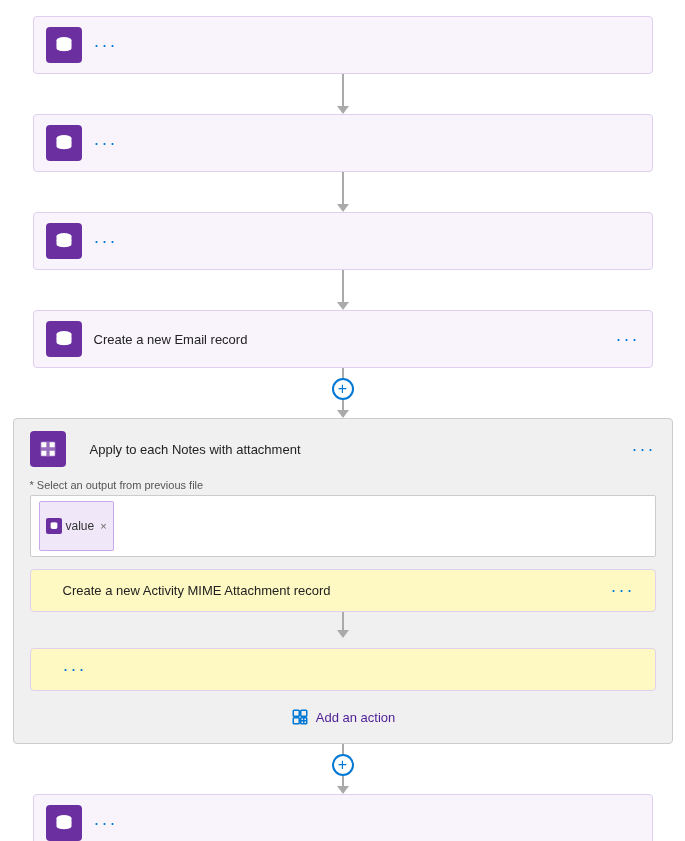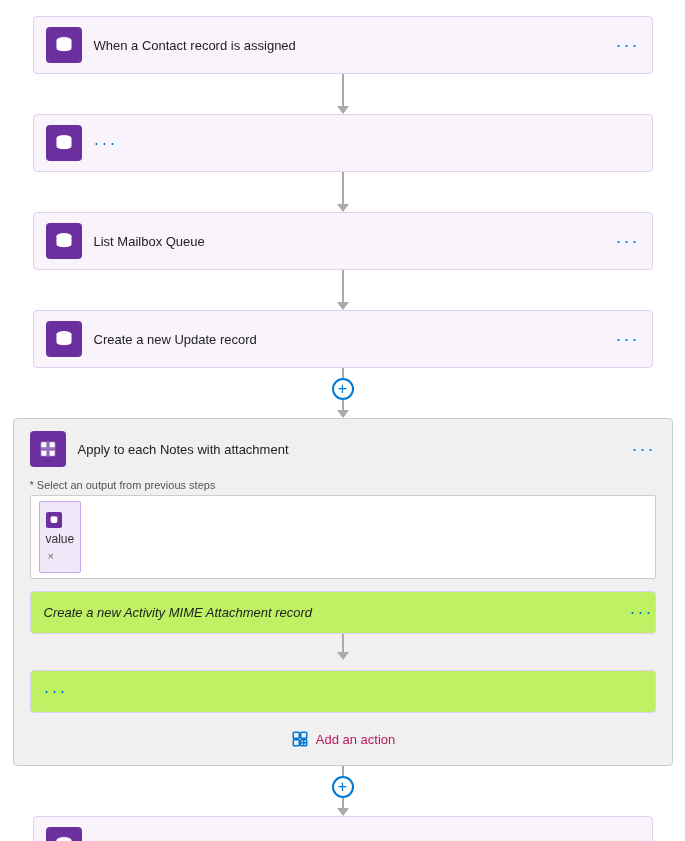--- a/index.html
+++ b/index.html
@@ -137,21 +137,21 @@
       width: 660px;
       background: #f0f0f0;
       border: 1px solid #ccc;
       border-radius: 4px;
       padding: 12px 16px 16px 16px;
     }
 
     .loop-header {
       display: flex;
       align-items: center;
-      gap: 12px;
+      gap: 24px;
       margin-bottom: 12px;
     }
 
     .loop-icon {
       width: 36px;
       height: 36px;
       background: #6b2fa0;
       border-radius: 4px;
       display: flex;
       align-items: center;
@@ -196,29 +196,28 @@
       border: 1px solid #ccc;
       border-radius: 2px;
       padding: 5px 8px;
       display: flex;
       align-items: center;
       gap: 6px;
     }
 
     .value-tag {
       display: flex;
-      align-items: flex-start;
+      align-items: center;
       gap: 4px;
       background: #f0e8f8;
       border: 1px solid #c8a8e8;
       border-radius: 2px;
-      padding: 10px 6px;
+      padding: 16px 6px;
       font-size: 12px;
       color: #333;
-      flex-direction: column;
     }
 
     .value-tag .tag-icon {
       width: 16px;
       height: 16px;
       background: #6b2fa0;
       border-radius: 2px;
       display: flex;
       align-items: center;
       justify-content: center;
@@ -234,28 +233,27 @@
     .value-tag .tag-close {
       cursor: pointer;
       color: #666;
       font-size: 11px;
       margin-left: 2px;
     }
 
     
     .inner-card {
       width: 100%;
-      background: #bef264;
+      background: #fef9c3;
       border: 1px solid #e0d0ef;
       border-radius: 4px;
       display: flex;
       align-items: center;
-      padding: 10px 1px;
+      padding: 10px 20px;
       gap: 12px;
-      font-style: italic;
     }
 
     .inner-card .card-label {
       flex: 1;
       font-size: 13px;
       color: #222;
     }
 
     .inner-card .card-more {
       color: #0078d4;
@@ -287,21 +285,21 @@
     }
 
     
     .add-action-btn {
       display: flex;
       align-items: center;
       justify-content: center;
       gap: 6px;
       margin-top: 16px;
       cursor: pointer;
-      color: #be185d;
+      color: #4c1d95;
       font-size: 13px;
     }
 
     .add-action-btn .add-icon {
       width: 20px;
       height: 20px;
       display: flex;
       align-items: center;
       justify-content: center;
     }
@@ -317,21 +315,20 @@
 <div class="flow-container">
 
   <div class="action-card">
     <div class="card-icon">
       <svg viewBox="0 0 24 24">
         <ellipse cx="12" cy="6" rx="9" ry="3.5"></ellipse>
         <path d="M3 6v5c0 1.93 4.03 3.5 9 3.5s9-1.57 9-3.5V6"></path>
         <path d="M3 11v5c0 1.93 4.03 3.5 9 3.5s9-1.57 9-3.5v-5"></path>
       </svg>
     </div>
-    <span class="card-label">When a Contact record is assigned</span>
     <span class="card-more">···</span>
   </div>
 
   <div class="connector">
     <div class="connector-line"></div>
     <div class="connector-arrow"></div>
   </div>
 
   <div class="action-card">
     <div class="card-icon">
@@ -350,38 +347,37 @@
   </div>
 
   <div class="action-card">
     <div class="card-icon">
       <svg viewBox="0 0 24 24">
         <ellipse cx="12" cy="6" rx="9" ry="3.5"></ellipse>
         <path d="M3 6v5c0 1.93 4.03 3.5 9 3.5s9-1.57 9-3.5V6"></path>
         <path d="M3 11v5c0 1.93 4.03 3.5 9 3.5s9-1.57 9-3.5v-5"></path>
       </svg>
     </div>
-    <span class="card-label">List Mailbox Queue</span>
     <span class="card-more">···</span>
   </div>
 
   <div class="connector">
     <div class="connector-line"></div>
     <div class="connector-arrow"></div>
   </div>
 
   <div class="action-card">
     <div class="card-icon">
       <svg viewBox="0 0 24 24">
         <ellipse cx="12" cy="6" rx="9" ry="3.5"></ellipse>
         <path d="M3 6v5c0 1.93 4.03 3.5 9 3.5s9-1.57 9-3.5V6"></path>
         <path d="M3 11v5c0 1.93 4.03 3.5 9 3.5s9-1.57 9-3.5v-5"></path>
       </svg>
     </div>
-    <span class="card-label">Create a new Update record</span>
+    <span class="card-label">Create a new Email record</span>
     <span class="card-more">···</span>
   </div>
 
   <div class="plus-connector">
     <div class="line-top"></div>
     <div class="plus-circle">+</div>
     <div class="line-bottom"></div>
     <div class="arrow-bottom"></div>
   </div>
 
@@ -392,21 +388,21 @@
         <svg viewBox="0 0 24 24">
           <rect x="3" y="3" width="18" height="18" rx="2" fill="white" opacity="0.3"></rect>
           <path d="M4 4h6v6H4zM14 4h6v6h-6zM4 14h6v6H4zM14 14h6v6h-6z" fill="white"></path>
         </svg>
       </div>
       <span class="loop-title">Apply to each Notes with attachment</span>
       <span class="loop-more">···</span>
     </div>
 
     <div class="select-output-section">
-      <div class="select-output-label">* Select an output from previous steps</div>
+      <div class="select-output-label">* Select an output from previous file</div>
       <div class="select-output-field">
         <div class="value-tag">
           <div class="tag-icon">
             <svg viewBox="0 0 24 24">
               <ellipse cx="12" cy="6" rx="8" ry="3"></ellipse>
               <path d="M4 6v5c0 1.66 3.58 3 8 3s8-1.34 8-3V6"></path>
               <path d="M4 11v5c0 1.66 3.58 3 8 3s8-1.34 8-3v-5"></path>
             </svg>
           </div>
           <span>value</span>

